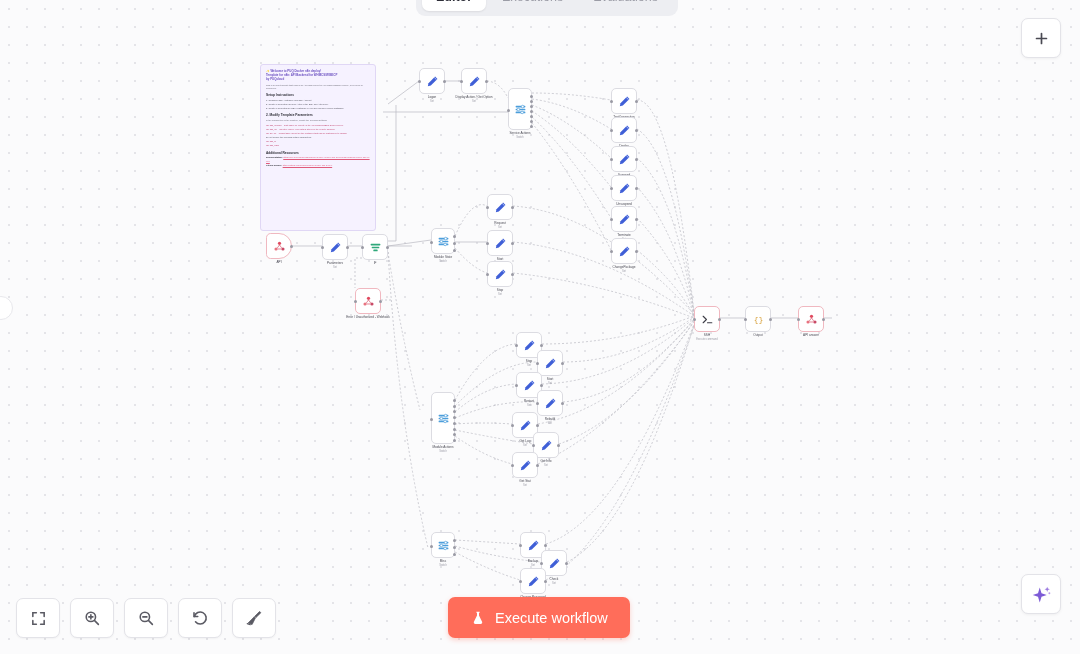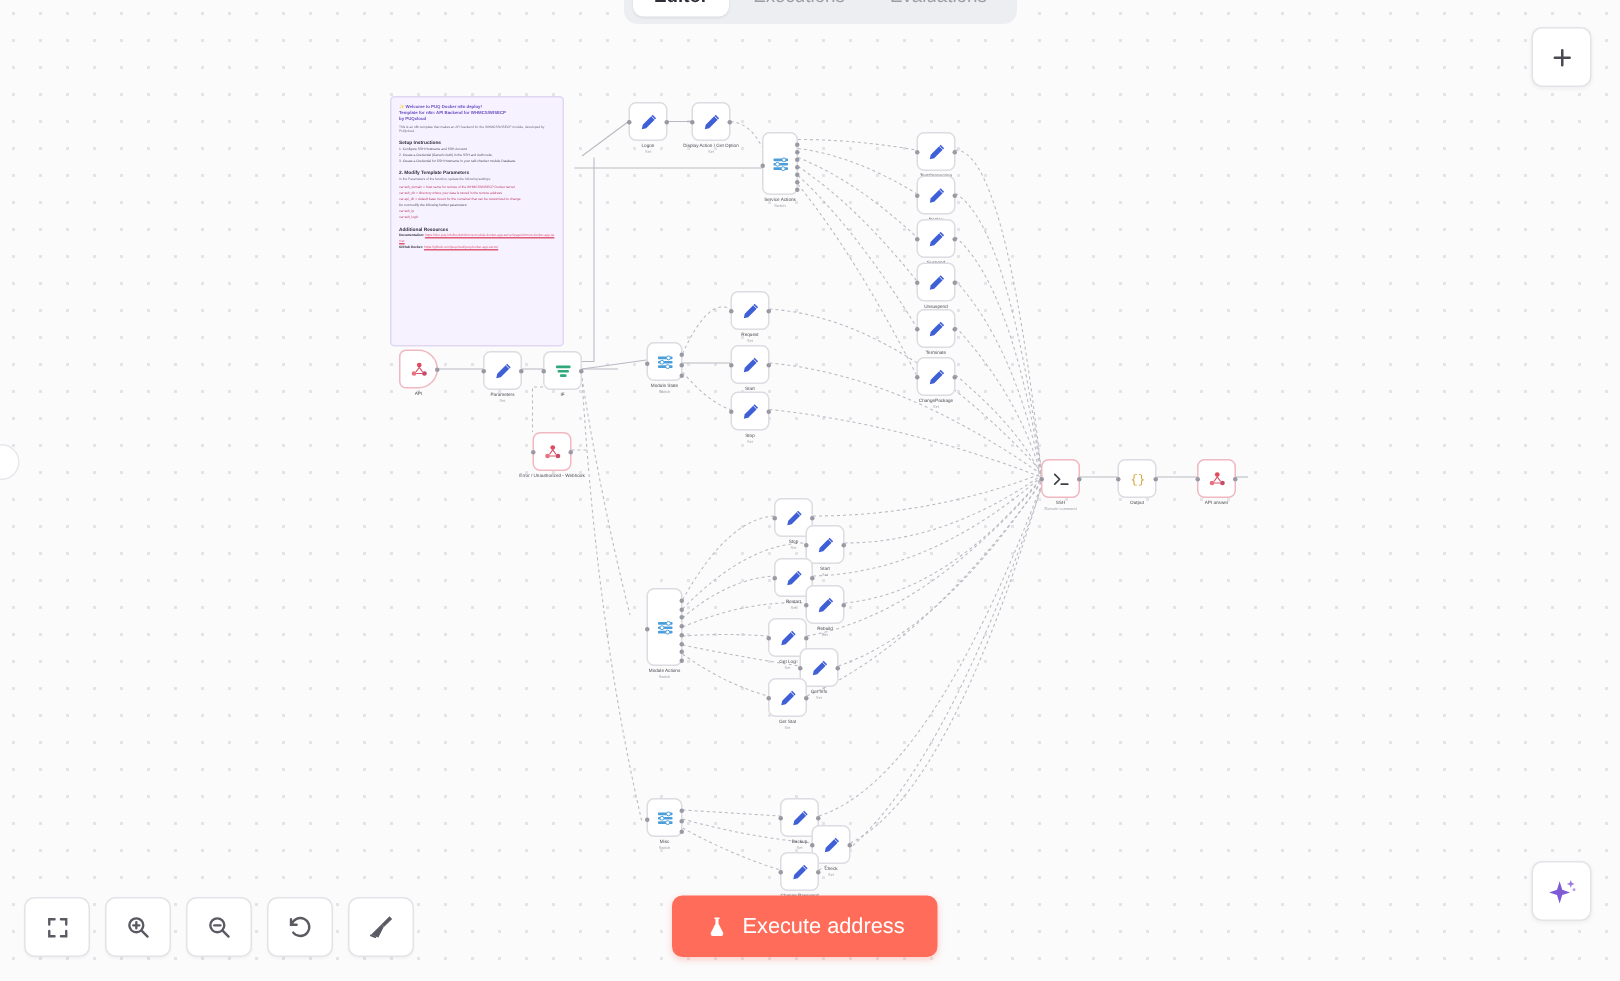--- a/index.html
+++ b/index.html
@@ -585,14 +585,14 @@
       <path d="M12.4 10.4 L4.2 18.6 L9.4 20.8 L13.9 11.9 Z" fill="#5a5a63"></path>
       <path d="M3 19.5 L7 21" stroke="#5a5a63" stroke-width="1.6" stroke-linecap="round" fill="none"></path>
     </svg>
   </div>
 </div>
 
 <div id="execute-workflow-btn">
   <svg width="16" height="16" viewBox="0 0 24 24">
     <path d="M9.5 2.5h5v1.6h-1v4.3l4.6 9.4a2.3 2.3 0 0 1-2 3.3H7.9a2.3 2.3 0 0 1-2-3.3l4.6-9.4V4.1h-1z" fill="#fff"></path>
   </svg>
-  <span>Execute address</span>
+  <span>Execute workflow</span>
 </div>
 
 </body></html>

